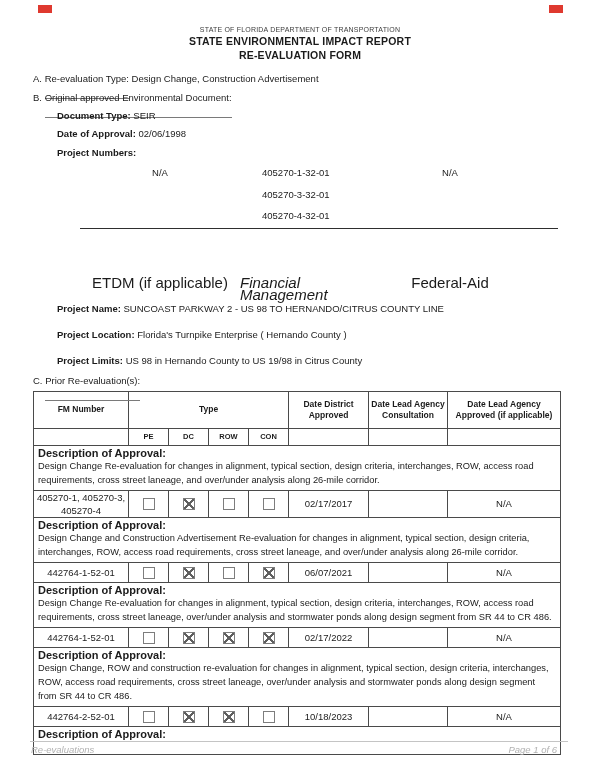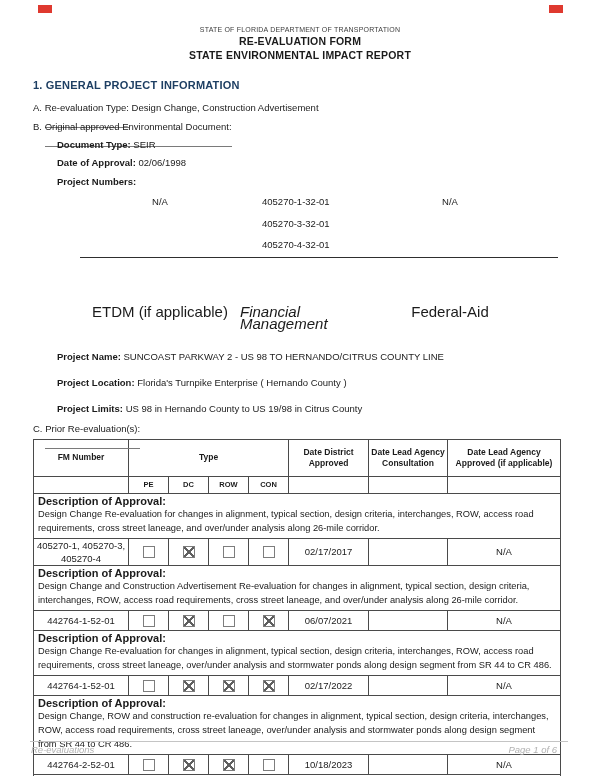--- a/index.html
+++ b/index.html
@@ -24,21 +24,21 @@
   .numbers{margin-left:47px;width:478px;margin-top:3px;}
   .num-row{display:flex;font-size:9.5px;}
   .col-etdm{width:160px;text-align:center;}
   .col-fm{width:150px;padding-left:22px;box-sizing:border-box;}
   .col-fed{width:120px;text-align:center;}
   .num-row .v{line-height:21.5px;}
   .num-divider{border-top:1.5px solid #2e2e2e;margin-top:1px;}
   .num-labels{display:flex;font-size:15px;padding-top:4px;line-height:12px;margin-top:44px;}
 
   .pn{margin:9px 0 0 24px;font-size:9.5px;line-height:12px;}
-  .pn.first{margin-top:21px;}
+  .pn.first{margin-top:2px;}
   .pn .lab{font-weight:bold;}
   .pn+.pn{margin-top:14px;}
   .fline.c{margin-top:8px;margin-bottom:0;line-height:11px;}
 
   table.prior{border-collapse:collapse;table-layout:fixed;width:527px;margin-top:5px;
               border:1px solid #2f2f2f;}
   table.prior th, table.prior td{border:1px solid #4a4a4a;padding:0;}
   th.main{font-size:8.5px;font-weight:bold;white-space:pre-line;height:36px;line-height:11px;
           vertical-align:middle;text-align:center;}
   tr.sub th{font-size:7.5px;font-weight:bold;height:16px;text-align:center;vertical-align:middle;}
@@ -61,24 +61,23 @@
 </head>
 <body>
 
 <div class="page">
 
   <div class="red-mark left" style="background-color: rgb(223, 57, 47);"></div>
   <div class="red-mark right" style="background-color: rgb(223, 57, 47);"></div>
 
   <div class="content">
     <div class="agency">STATE OF FLORIDA DEPARTMENT OF TRANSPORTATION</div>
+    <div class="title">STATE ENVIRONMENTAL IMPACT REPORT</div>
     <div class="title">RE-EVALUATION FORM</div>
-    <div class="title">STATE ENVIRONMENTAL IMPACT REPORT</div>
-
-    <div class="sec-heading" style="color: rgb(30, 63, 99);">1. GENERAL PROJECT INFORMATION</div>
+
 
     <div class="fline">
       <span>A.</span>
       <span class="u">Re-evaluation Type:</span>
       <span>Design Change, Construction Advertisement</span>
     </div>
 
     <div class="fline b">
       <span>B.</span>
       <span class="u">Original approved Environmental Document:</span>

